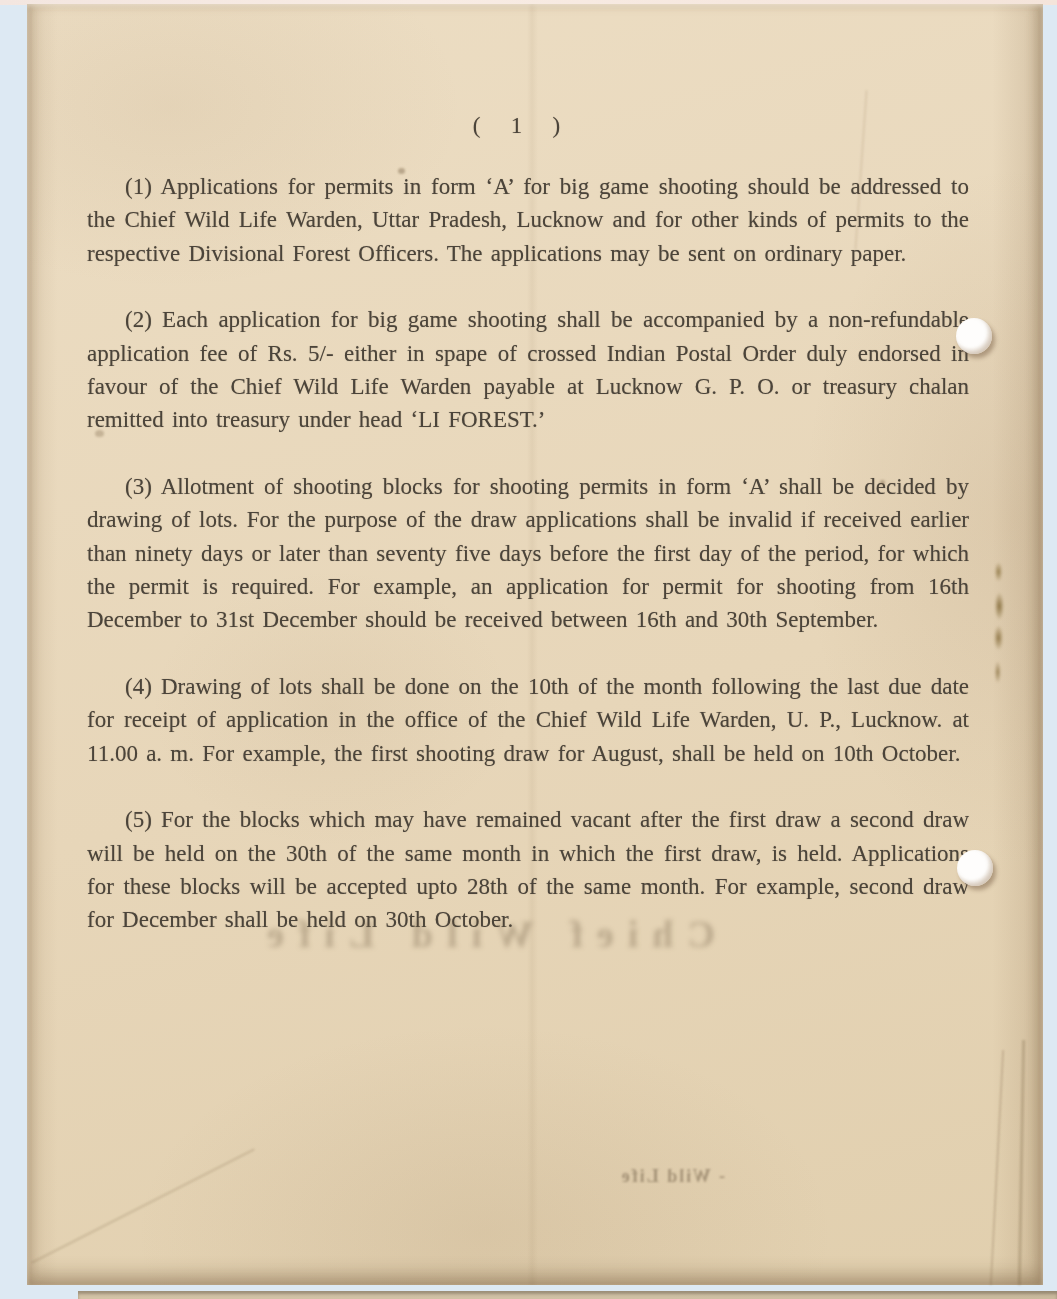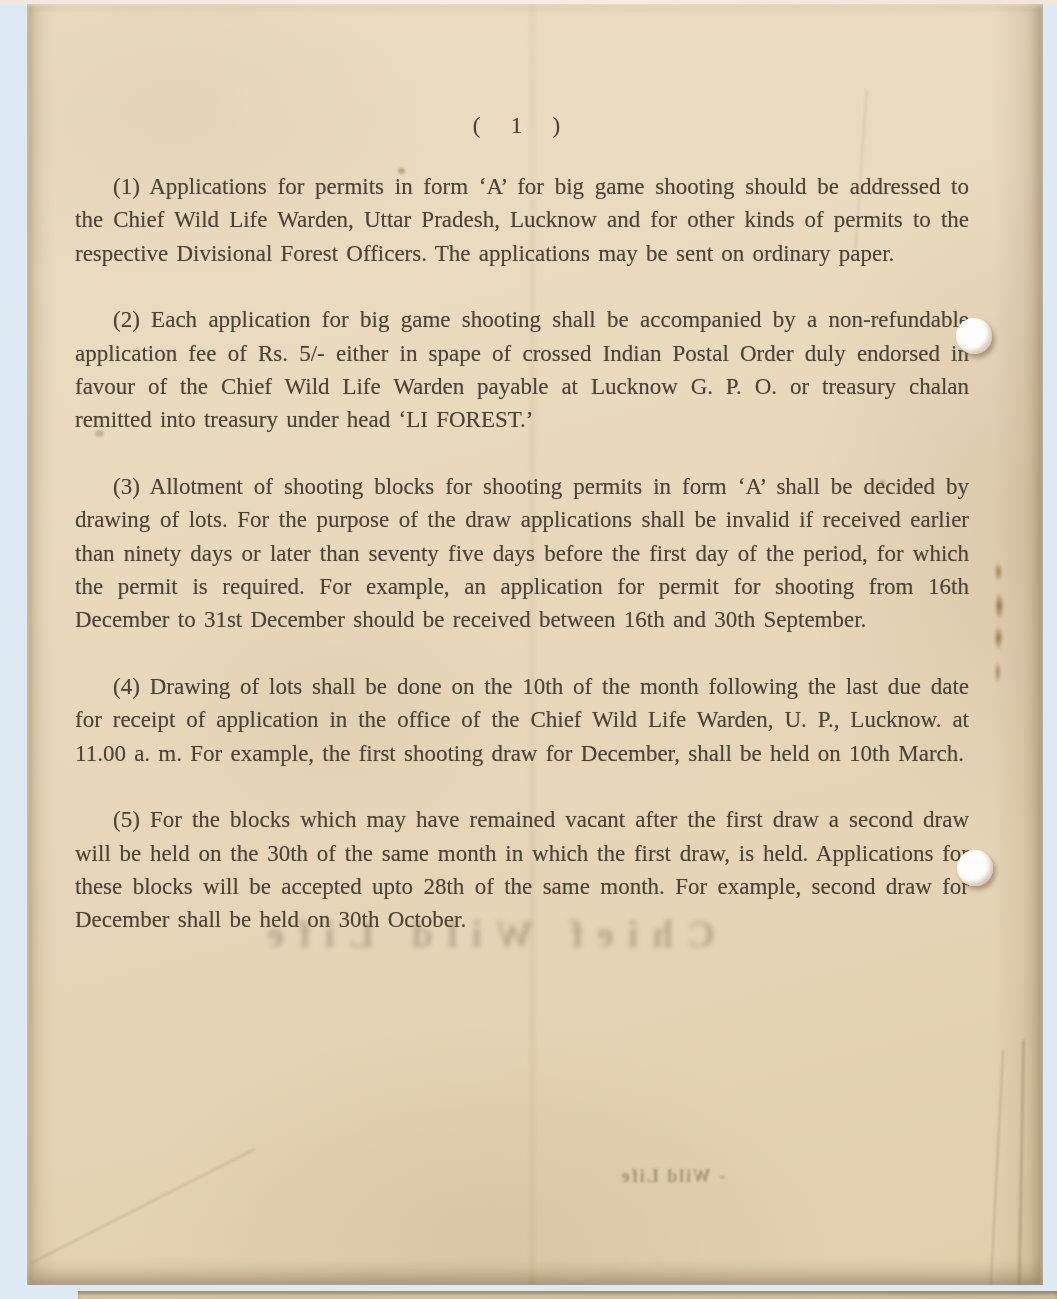--- a/index.html
+++ b/index.html
@@ -40,21 +40,21 @@
     text-align:justify;
     word-spacing:2.5px;
     filter:blur(0.35px);
     text-shadow:0 0 1px rgba(90,78,62,.45);
   }
   .page-number{
     text-align:center;letter-spacing:11px;line-height:40px;
     margin:0 0 24px 0;font-size:23px;
   }
   .content p{
-    margin:0 0 33px 0;
+    margin:0 0 33px 12px;
     text-indent:38px;
   }
   .content p:last-child{margin-bottom:0;}
   .hole{
     position:absolute;width:36px;height:36px;border-radius:50%;
     background:radial-gradient(circle at 40% 35%, #fefdfc 50%, #ece4db 85%, #e4dacf);
     box-shadow:3px 4px 4px rgba(110,85,60,.45), inset -3px -3px 4px rgba(160,135,105,.35);
   }
   .hole-top{left:956px;top:318px;}
   .hole-bottom{left:957px;top:850px;}
@@ -106,21 +106,21 @@
 <body>
 
 <div class="top-strip"></div>
 
 <div class="paper">
   <div class="content">
     <div class="page-number">(  1  )</div>
     <p>(1)  Applications for permits in form ‘A’ for  big game shooting should be addressed to the Chief Wild Life Warden, Uttar Pradesh, Lucknow and for other kinds of permits to the respective Divisional Forest Officers. The applications may be sent on ordinary paper.</p>
     <p>(2)  Each application for big game shooting shall be accompanied by a non-refundable application fee of Rs. 5/- either in spape of crossed Indian Postal Order duly endorsed in favour of the Chief Wild Life Warden payable at Lucknow G. P. O. or treasury chalan remitted into treasury under head ‘LI FOREST.’</p>
     <p>(3)  Allotment of shooting blocks for shooting permits in form ‘A’ shall be decided by drawing of lots. For the purpose of the draw applications shall be invalid if received earlier than ninety days or later than seventy five days before the first day of the period, for which the permit is required.  For example, an application for permit for shooting from 16th December to 31st December should be received between 16th and 30th September.</p>
-    <p>(4)  Drawing of lots shall be done on the 10th of the month following the last due date for receipt of application in the office of the Chief Wild Life Warden, U. P., Lucknow. at 11.00 a. m. For example, the first shooting draw for December, shall be held on 10th March.</p>
+    <p>(4)  Drawing of lots shall be done on the 10th of the month following the last due date for receipt of application in the office of the Chief Wild Life Warden, U. P., Lucknow. at 11.00 a. m. For example, the first shooting draw for August, shall be held on 10th October.</p>
     <p>(5)  For the blocks which may have remained vacant after the first draw a second draw will be held on the 30th of the same month in which the first draw, is held. Applications for these blocks will be accepted upto 28th of the same month. For example, second draw for December shall be held on 30th October.</p>
   </div>
 </div>
 
 <div class="ghost ghost-middle">Chief Wild Life</div>
 <div class="ghost ghost-bottom">- Wild Life</div>
 
 <div class="hole hole-top"></div>
 <div class="hole hole-bottom"></div>
 <div class="stain"></div>

